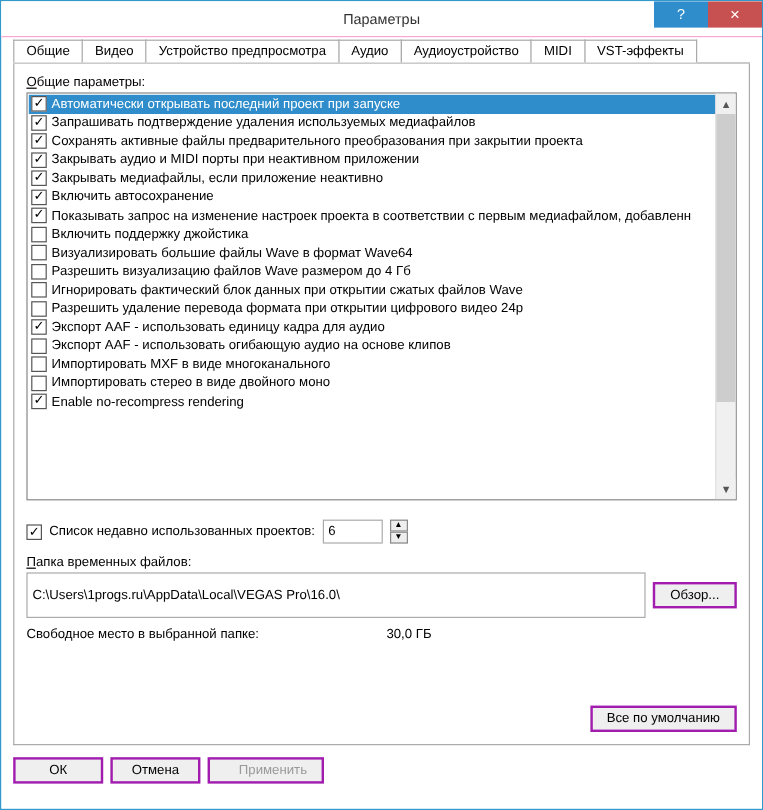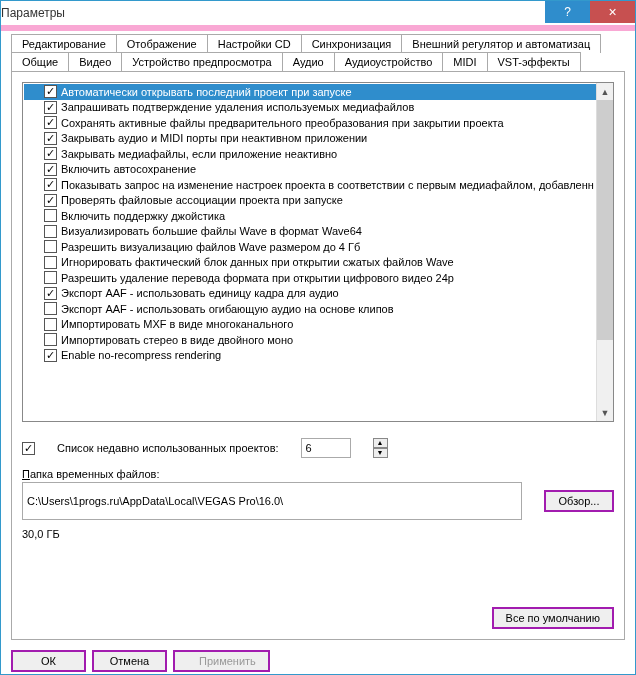--- a/index.html
+++ b/index.html
@@ -10,23 +10,23 @@
   width: 636px;
   height: 675px;
   overflow: hidden;
   border: 1px solid #3399cc;
 }
 .titlebar {
   height: 30px;
   background: #fff;
   display: flex;
   align-items: center;
-  justify-content: flex-start;
+  justify-content: center;
   position: relative;
-  border-bottom: 6px solid #f9a8d4;
+  border-bottom: 1px solid #f9a8d4;
 }
 .titlebar .title {
   font-size: 12px;
   color: #333;
 }
 .titlebar .controls {
   position: absolute;
   right: 0;
   top: 0;
   display: flex;
@@ -88,21 +88,21 @@
   position: relative;
   background: #fff;
 }
 .list-inner {
   padding: 1px;
   overflow: hidden;
 }
 .list-item {
   display: flex;
   align-items: center;
-  padding: 0 20px;
+  padding: 0 2px;
   height: 15.5px;
   white-space: nowrap;
 }
 .list-item.selected {
   background: #2f8dcc;
   color: #fff;
 }
 .list-item.selected .cb {
   background: #fff;
 }
@@ -141,21 +141,21 @@
 }
 .sb-thumb {
   background: #cdcdcd;
   height: 240px;
   margin: 0;
 }
 .form-row {
   display: flex;
   align-items: center;
   margin-top: 16px;
-  gap: 22px;
+  gap: 6px;
 }
 .inline-cb {
   width: 13px; height: 13px; border: 1px solid #555;
   display: inline-flex; align-items: center; justify-content: center;
 }
 .inline-cb.checked::after { content: "✓"; font-size: 11px; color: #000; }
 .num-input {
   border: 1px solid #aaa;
   width: 50px;
   height: 20px;
@@ -216,39 +216,35 @@
 <div class="titlebar">
   <span class="title">Параметры</span>
   <div class="controls">
     <div class="btn help-btn">?</div>
     <div class="btn close-btn">×</div>
   </div>
 </div>
 
 <div class="client">
   <div class="tabstrip">
-    <div class="row" id="tabs-row1">
-        <div class="tab">Редактирование</div>
-        <div class="tab">Отображение</div>
-        <div class="tab">Настройки CD</div>
-        <div class="tab">Синхронизация</div>
-        <div class="tab">Внешний регулятор и автоматизац</div>
-      </div>
     <div class="row tab-row2" id="tabs-row2">
         <div class="tab active">Общие</div>
         <div class="tab">Видео</div>
         <div class="tab">Устройство предпросмотра</div>
         <div class="tab">Аудио</div>
         <div class="tab">Аудиоустройство</div>
         <div class="tab">MIDI</div>
         <div class="tab">VST-эффекты</div>
       </div>
   </div>
 
   <div class="panel">
+    <div class="section-label">
+      <span class="underline">О</span><span>бщие параметры:</span>
+    </div>
 
     <div class="listbox">
       <div class="list-inner" id="options-list">
           <div class="list-item selected">
             <span class="cb checked"></span>
             <span>Автоматически открывать последний проект при запуске</span>
           </div>
           <div class="list-item">
             <span class="cb checked"></span>
             <span>Запрашивать подтверждение удаления используемых медиафайлов</span>
@@ -265,24 +261,20 @@
             <span class="cb checked"></span>
             <span>Закрывать медиафайлы, если приложение неактивно</span>
           </div>
           <div class="list-item">
             <span class="cb checked"></span>
             <span>Включить автосохранение</span>
           </div>
           <div class="list-item">
             <span class="cb checked"></span>
             <span>Показывать запрос на изменение настроек проекта в соответствии с первым медиафайлом, добавленн</span>
-          </div>
-          <div class="list-item">
-            <span class="cb checked"></span>
-            <span>Проверять файловые ассоциации проекта при запуске</span>
           </div>
           <div class="list-item">
             <span class="cb"></span>
             <span>Включить поддержку джойстика</span>
           </div>
           <div class="list-item">
             <span class="cb"></span>
             <span>Визуализировать большие файлы Wave в формат Wave64</span>
           </div>
           <div class="list-item">
@@ -337,20 +329,21 @@
 
     <div style="margin-top:10px;">
       <span class="underline">П</span><span>апка временных файлов:</span>
     </div>
     <div class="form-row" style="margin-top:2px;">
       <input class="path-input" value="C:\Users\1progs.ru\AppData\Local\VEGAS Pro\16.0\" style="">
       <button class="push-btn">Обзор...</button>
     </div>
 
     <div class="free-row">
+      <span class="lbl">Свободное место в выбранной папке:</span>
       <span>30,0 ГБ</span>
     </div>
 
     <div class="defaults-row">
       <button class="push-btn" style="min-width:120px;">Все по умолчанию</button>
     </div>
   </div>
 
   <div class="bottom-buttons">
     <button class="push-btn" style="min-width:75px;">ОК</button>

